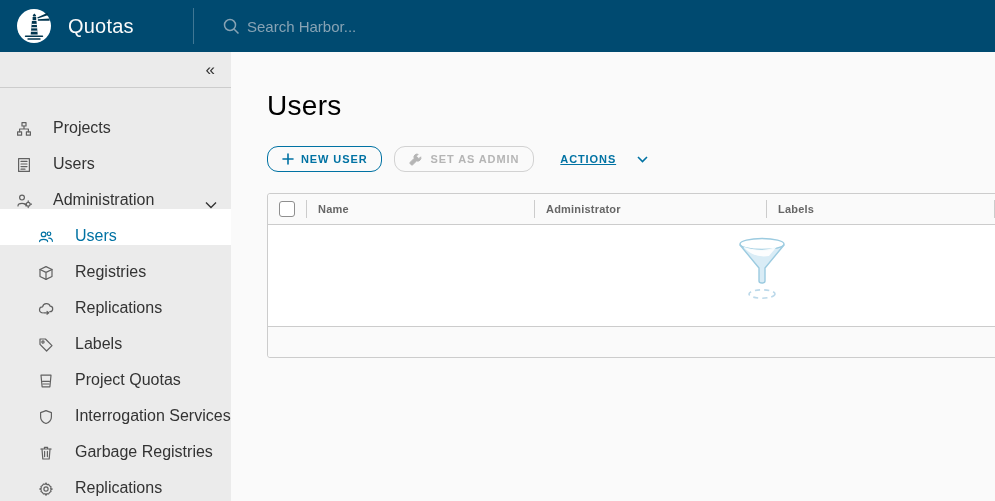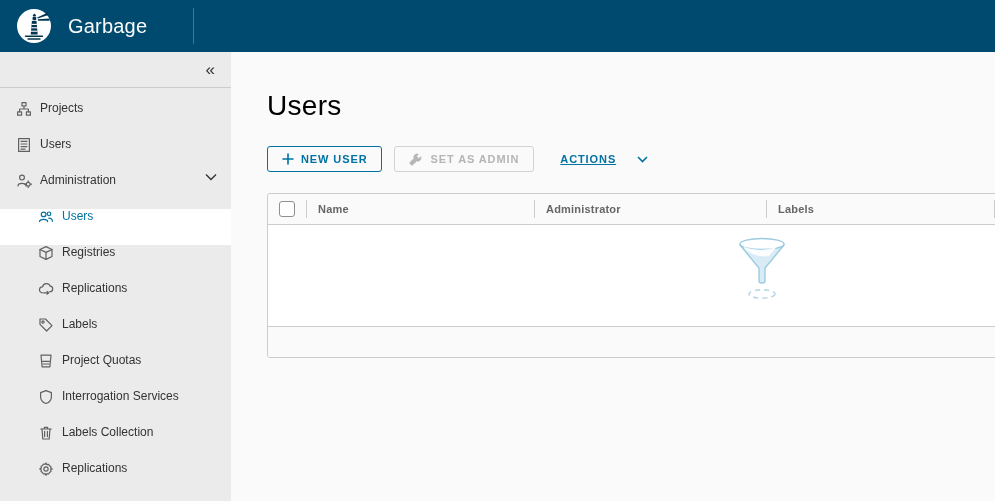--- a/index.html
+++ b/index.html
@@ -20,35 +20,35 @@
   
   .layout { display:flex; height:449px; }
 
   
   .sidebar { width:231px; flex:none; background:#ebebeb; }
   .collapse-row { height:36px; display:flex; align-items:center; justify-content:flex-end;
     padding-right:12px; border-bottom:1px solid #cccccc; }
   .collapse-btn { background:none; border:none; font-size:17px; color:#333; cursor:pointer;
     line-height:1; padding:2px 4px; font-family:"Liberation Sans",sans-serif; }
   .nav { padding-top:13px; }
-  .nav-item { height:36px; display:flex; align-items:flex-start; gap:8px;
-    padding-left:16px; font-size:12px; color:#333; cursor:pointer; }
+  .nav-item { height:36px; display:flex; align-items:flex-end; gap:21px;
+    padding-left:16px; font-size:16px; color:#333; cursor:pointer; }
   .nav-item .nav-icon { flex:none; display:flex; width:16px; height:16px; }
   .nav-item.child { padding-left:38px; }
   .nav-item.active { background:#ffffff; color:#0072a3; }
   .nav-chevron { margin-left:auto; margin-right:14px; display:flex; }
   svg.ic { stroke:#616161; fill:none; stroke-width:1.2; stroke-linecap:round; stroke-linejoin:round; }
   .nav-item.active svg.ic { stroke:#0072a3; }
 
   
   .content { flex:1; background:#fafafa; padding-left:36px; overflow:hidden; }
   .page-title { margin-top:38px; font-size:28px; font-weight:300; color:#000; letter-spacing:.3px; }
   .toolbar { margin-top:24px; display:flex; align-items:center; }
   .btn { height:26px; display:inline-flex; align-items:center; gap:7px; padding:0 14px;
-    background:transparent; border:1px solid #0072a3; border-radius:3px; color:#0072a3;
+    background:transparent; border:1px solid #0072a3; border-radius:11px; color:#0072a3;
     font-size:11px; font-weight:600; letter-spacing:.9px; cursor:pointer;
     font-family:"Liberation Sans",sans-serif; }
   .btn + .btn { margin-left:12px; }
   .btn.disabled { border-color:#d2d2d2; color:#b5b5b5; cursor:default;gap:8px; }
   .btn.disabled svg { stroke:#b5b5b5; fill:#b5b5b5; }
   .actions-link { margin-left:26px; display:inline-flex; align-items:center; gap:21px;
     background:none; border:none; color:#0072a3; font-size:11px; font-weight:600;
     letter-spacing:.9px; cursor:pointer; font-family:"Liberation Sans",sans-serif;text-decoration:underline; }
 
   
@@ -88,23 +88,30 @@
       <g stroke="#ffffff" stroke-width="1.1">
         <line x1="15.6" y1="16.4" x2="20.9" y2="16.4"></line>
         <line x1="15.3" y1="19.8" x2="21.2" y2="19.8"></line>
         <line x1="15.0" y1="23.2" x2="21.5" y2="23.2"></line>
       </g>
       <g stroke="#00354f" stroke-width="1.4" fill="none" stroke-linecap="round">
         <path d="M9.5 28.2 H26.5"></path>
         <path d="M12 31 H24"></path>
       </g>
     </svg>
-    <span class="brand-title">Garbage</span>
+    <span class="brand-title">Quotas</span>
   </div>
   <div class="header-divider"></div>
+  <div class="header-search">
+    <svg width="19" height="19" viewBox="0 0 19 19" fill="none" stroke="#87a3b4" stroke-width="1.5">
+      <circle cx="8" cy="8" r="5.5"></circle>
+      <line x1="12.2" y1="12.2" x2="16.5" y2="16.5"></line>
+    </svg>
+    <input type="text" placeholder="Search Harbor..." style="">
+  </div>
 </header>
 
 <div class="layout">
 
   <nav class="sidebar">
     <div class="collapse-row">
       <button class="collapse-btn">«</button>
     </div>
     <div class="nav">
 
@@ -209,21 +216,21 @@
       </div>
 
       <div class="nav-item child">
         <span class="nav-icon">
           <svg class="ic" width="16" height="16" viewBox="0 0 16 16">
             <path d="M2.8 4 H13.2 M6.4 4 V2.4 H9.6 V4"></path>
             <path d="M4 4 L4.8 14 H11.2 L12 4"></path>
             <path d="M6.6 6.4 V11.6 M9.4 6.4 V11.6"></path>
           </svg>
           </span>
-        <span>Labels Collection</span>
+        <span>Garbage Registries</span>
       </div>
 
       <div class="nav-item child">
         <span class="nav-icon">
           <svg class="ic" width="16" height="16" viewBox="0 0 16 16">
             <path d="M8 2 l.8 1.6 1.8-.3.9 1.5 1.5.9-.3 1.8L14.3 8l-1.6.8.3 1.8-1.5.9-.9 1.5-1.8-.3L8 14.3l-.8-1.6-1.8.3-.9-1.5-1.5-.9.3-1.8L1.7 8l1.6-.8-.3-1.8 1.5-.9.9-1.5 1.8.3z"></path>
             <circle cx="8" cy="8" r="2.1"></circle>
           </svg>
           </span>
         <span>Replications</span>

